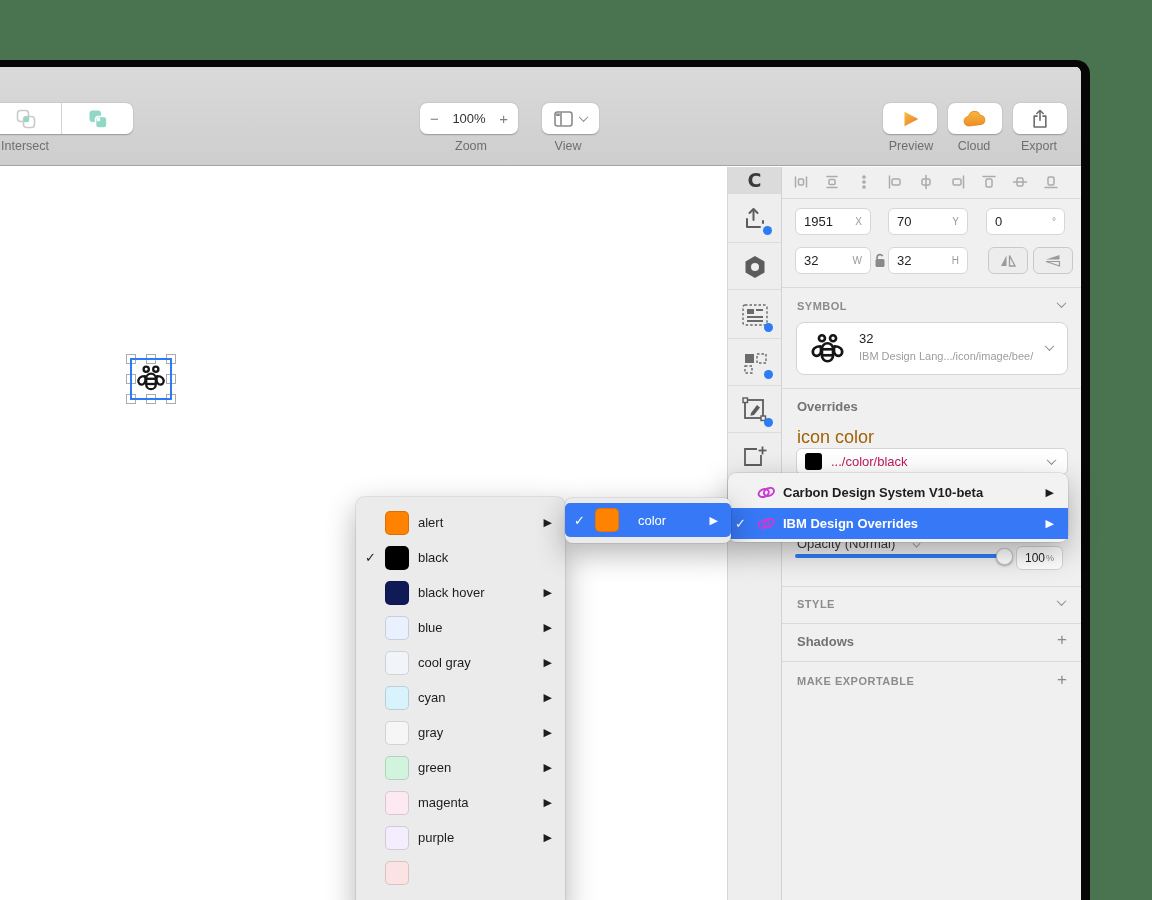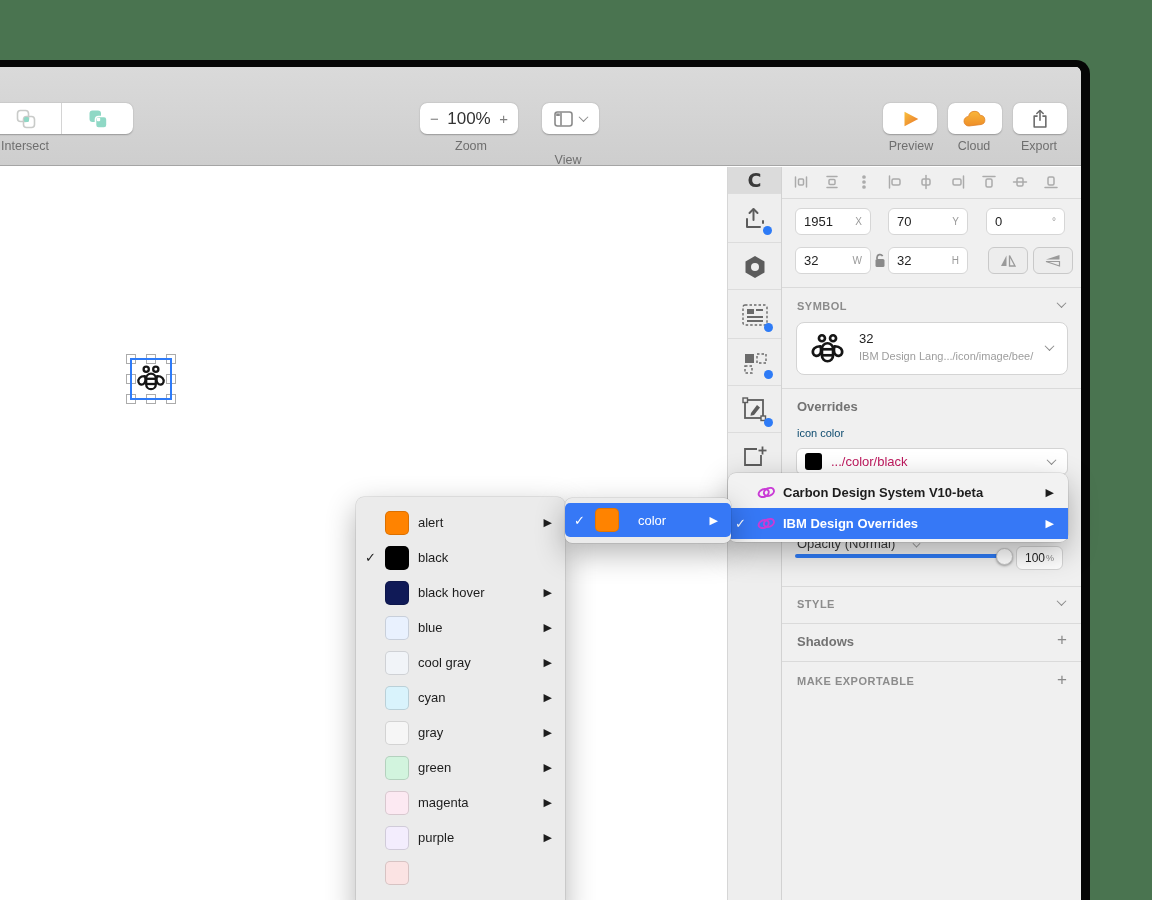--- a/index.html
+++ b/index.html
@@ -14,21 +14,21 @@
   .toolbar { position:absolute; left:0; top:0; width:1241px; height:99px;
     background:linear-gradient(#dadada,#cecece); border-bottom:1px solid #a5a5a5; }
   .tb-label { position:absolute; top:72px; height:16px; font-size:12.5px; color:#6f6f6f; text-align:center; }
   .pill { position:absolute; top:36px; height:31px; background:#fff; border-radius:7px;
     box-shadow:0 0.5px 1.5px rgba(0,0,0,.28); display:flex; align-items:center; justify-content:center; }
   .seg { left:150px; width:143px; }
   .seg-half { width:71px; height:100%; display:flex; align-items:center; justify-content:center; }
   .seg-sep { width:1px; height:100%; background:#d4d4d4; }
   .zoomctl { left:580px; width:98px; justify-content:space-between; padding:0 10px; }
   .zoom-step { font-size:15px; color:#7d7d7d; cursor:default; }
-  .zoom-val { font-size:17px; color:#333; }
+  .zoom-val { font-size:13px; color:#333; }
   .viewctl { left:702px; width:57px; gap:7px; }
   .actbtn { width:54px; }
   .chev { width:7px; height:7px; border-right:1.6px solid #8a8a8a; border-bottom:1.6px solid #8a8a8a;
     transform:rotate(45deg) translate(-1px,-1px); }
 
   
   .content { position:absolute; left:0; top:100px; width:1241px; bottom:0; display:flex; }
   .canvas { flex:1; background:#fff; position:relative; }
   
   .strip { width:54px; background:#eeeeee; border-left:1px solid #d6d6d6; position:relative; }
@@ -123,21 +123,21 @@
       <div class="tb-label" style="left:581px;width:100px;">Zoom</div>
 
       <div class="pill viewctl">
         <svg width="19" height="16" viewBox="0 0 19 16">
           <rect x="1" y="1" width="17" height="14" rx="2.5" fill="none" stroke="#8a8a8a" stroke-width="1.6"></rect>
           <line x1="7" y1="1.5" x2="7" y2="14.5" stroke="#8a8a8a" stroke-width="1.6"></line>
           <rect x="2.2" y="2.4" width="3.6" height="2.6" fill="#8a8a8a"></rect>
         </svg>
         <span class="chev"></span>
       </div>
-      <div class="tb-label" style="left:678px;width:100px;margin-top:14px;">View</div>
+      <div class="tb-label" style="left:678px;width:100px;">View</div>
 
       <div class="pill actbtn" style="left:1043px;">
         <svg width="22" height="22" viewBox="0 0 24 24">
           <defs>
               <linearGradient id="pg" x1="0" y1="0" x2="1" y2="1">
             <stop offset="0" stop-color="#F9C03C"></stop>
                 <stop offset="1" stop-color="#E8742A"></stop>
               </linearGradient>
             </defs>
           <polygon points="6,4 21,12 6,20" fill="url(#pg)"></polygon>
@@ -348,21 +348,21 @@
       <path d="M22 13.2 C 27 13 29.4 16.2 28.5 19.3 C 27.7 21.9 24.4 22.2 22.7 20.3 C 21.5 18.9 21.4 16 22 13.2 Z"></path>
     </g>
   </svg></div>
           <div style="position:absolute;left:62px;top:8px;font-size:13px;color:#222;">32</div>
           <div style="position:absolute;left:62px;top:27px;font-size:11px;color:#9d9d9d;white-space:nowrap;">IBM Design Lang.../icon/image/bee/</div>
           <span class="chev" style="position:absolute;right:14px;top:21px;"></span>
         </div>
 
         <div class="hr" style="top:221px;"></div>
         <div class="bold-h" style="top:232px;">Overrides</div>
-        <div style="position:absolute;left:15px;top:260px;font-size:11px;color:#0c4a6e;">icon color</div>
+        <div style="position:absolute;left:15px;top:260px;font-size:18px;color:#a16207;">icon color</div>
         <div class="dropdown" style="top:281px;">
           <span class="swatch-sm"></span>
           <span style="font-size:13px;color:#be185d;">.../color/black</span>
           <span class="chev" style="position:absolute;right:12px;"></span>
         </div>
 
         <div style="position:absolute;left:15px;top:369px;font-size:13px;color:#3a3a3a;display:flex;align-items:center;gap:18px;">
           <span>Opacity (Normal)</span>
           <span class="chev" style="transform:rotate(45deg) scale(.8);"></span>
         </div>

